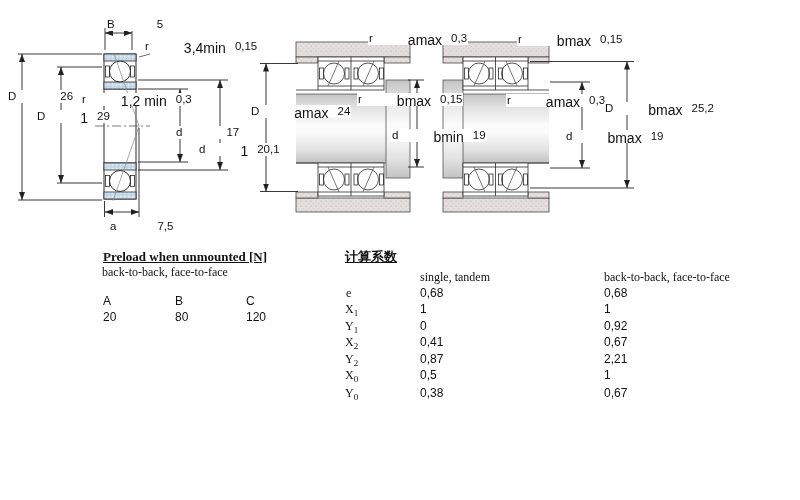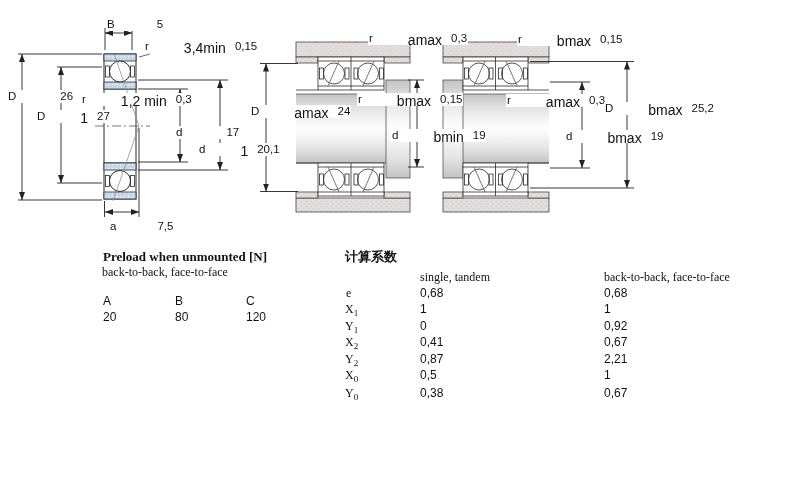--- a/index.html
+++ b/index.html
@@ -3,21 +3,21 @@
 <meta charset="utf-8">
 <style>
   html,body{margin:0;padding:0;background:#fff;}
   #page{position:relative;width:800px;height:500px;background:#fff;overflow:hidden;
         font-family:"Liberation Sans",sans-serif;color:#111;}
   #drawing-svg{position:absolute;left:0;top:0;}
   .dim{position:absolute;font:11.5px "Liberation Sans",sans-serif;color:#111;
        background:#fff;white-space:nowrap;padding:0 1px;line-height:13px;}
   .dim sub{font-size:14px;line-height:8px;padding-left:35px;}
   .dim .val{margin-left:9px;}
-  .tbl-title{position:absolute;font:bold 13px "Liberation Serif",serif;white-space:nowrap;}
+  .tbl-title{position:absolute;font:bold 13px "Liberation Serif",serif;white-space:nowrap;text-decoration:underline;}
   .tbl-sub{position:absolute;font:12px "Liberation Serif",serif;white-space:nowrap;}
   .tbl-colhead{position:absolute;font:12px "Liberation Serif",serif;white-space:nowrap;}
   .cell-sans{position:absolute;font:12px "Liberation Sans",sans-serif;white-space:nowrap;}
   .cell-serif{position:absolute;font:12px "Liberation Serif",serif;white-space:nowrap;}
   .cell-serif sub{font-size:9px;}
 </style>
 </head>
 <body>
 
 <div id="page">
@@ -228,21 +228,21 @@
         <line x1="550" y1="168" x2="590" y2="168"></line>
         <line x1="582" y1="82" x2="582" y2="168" marker-start="url(#arr)" marker-end="url(#arr)"></line>
       </g>
     </g>
   </svg>
 
   <span class="dim" style="left:106px;top:18px"><span>B</span><sub></sub><span class="val" style="margin-left:7px">5</span></span>
   <span class="dim" style="left:144px;top:40px"><span>r</span><sub>3,4min</sub><span class="val">0,15</span></span>
   <span class="dim" style="left:7px;top:90px"><span>D</span><sub></sub><span class="val">26</span></span>
   <span class="dim" style="left:81px;top:93px"><span>r</span><sub>1,2 min</sub><span class="val">0,3</span></span>
-  <span class="dim" style="left:36px;top:110px"><span>D</span><sub>1</sub><span class="val">27</span></span>
+  <span class="dim" style="left:36px;top:110px"><span>D</span><sub>1</sub><span class="val">29</span></span>
   <span class="dim" style="left:175px;top:126px"><span>d</span><sub></sub><span class="val">17</span></span>
   <span class="dim" style="left:198px;top:143px"><span>d</span><sub>1</sub><span class="val">20,1</span></span>
   <span class="dim" style="left:109px;top:220px"><span>a</span><sub></sub><span class="val" style="margin-left:6px">7,5</span></span>
 
   <span class="dim" style="left:368px;top:32px"><span>r</span><sub>amax</sub><span class="val">0,3</span></span>
   <span class="dim" style="left:250px;top:105px"><span>D</span><sub>amax</sub><span class="val">24</span></span>
   <span class="dim" style="left:357px;top:93px"><span>r</span><sub>bmax</sub><span class="val">0,15</span></span>
   <span class="dim" style="left:391px;top:129px"><span>d</span><sub>bmin</sub><span class="val">19</span></span>
 
   <span class="dim" style="left:517px;top:33px"><span>r</span><sub>bmax</sub><span class="val">0,15</span></span>

